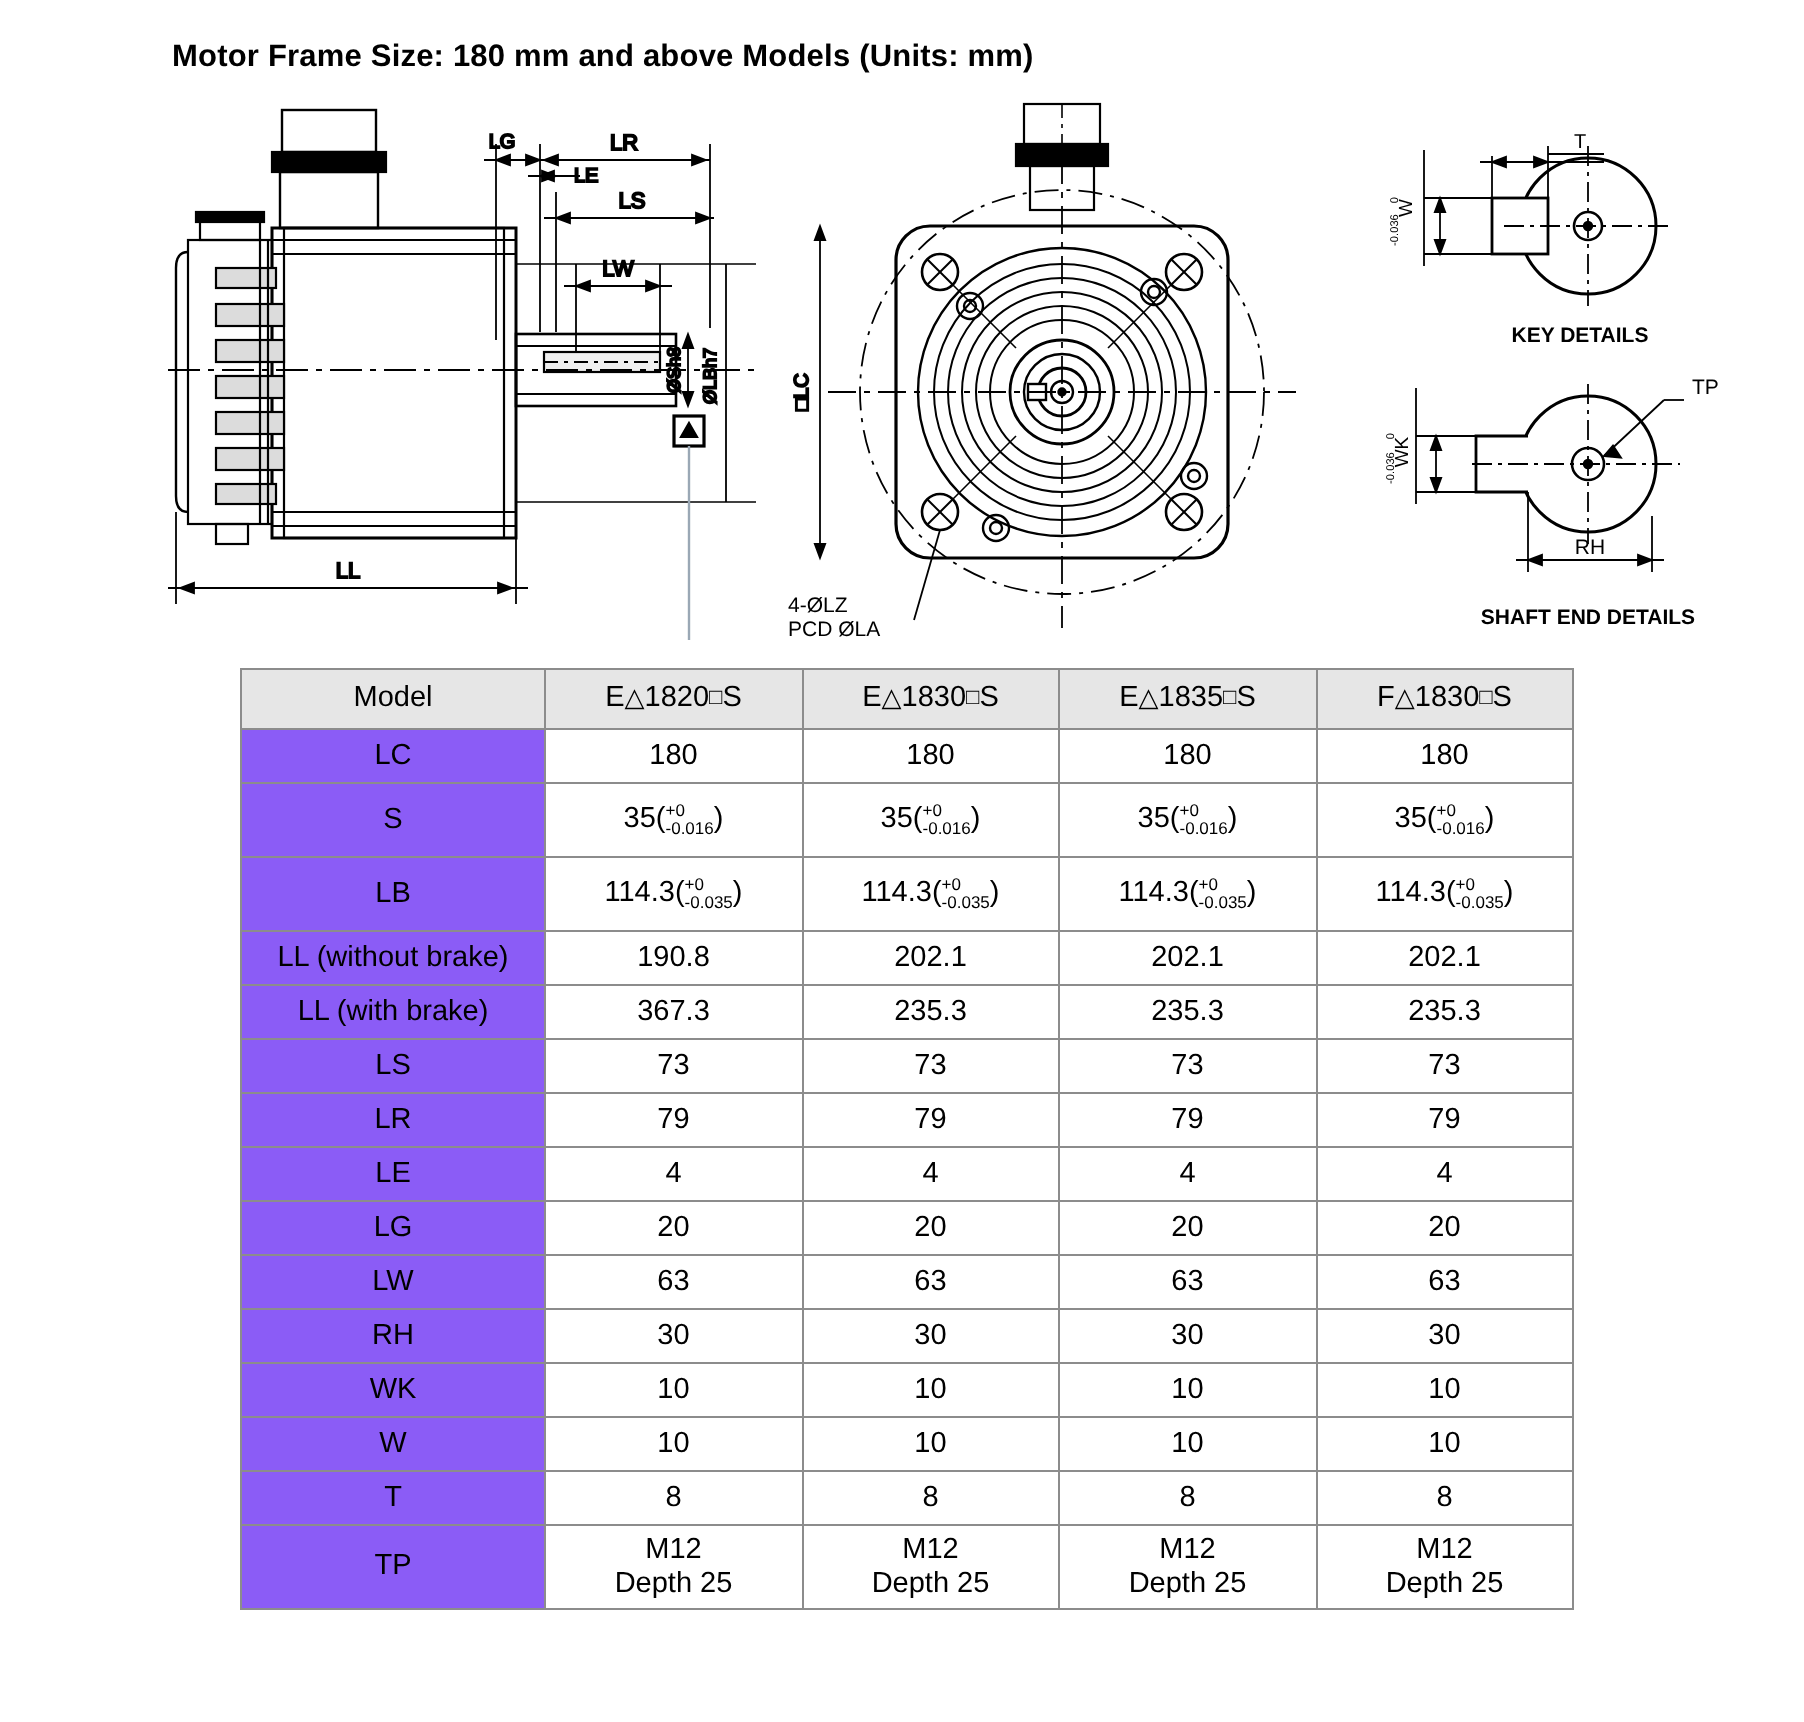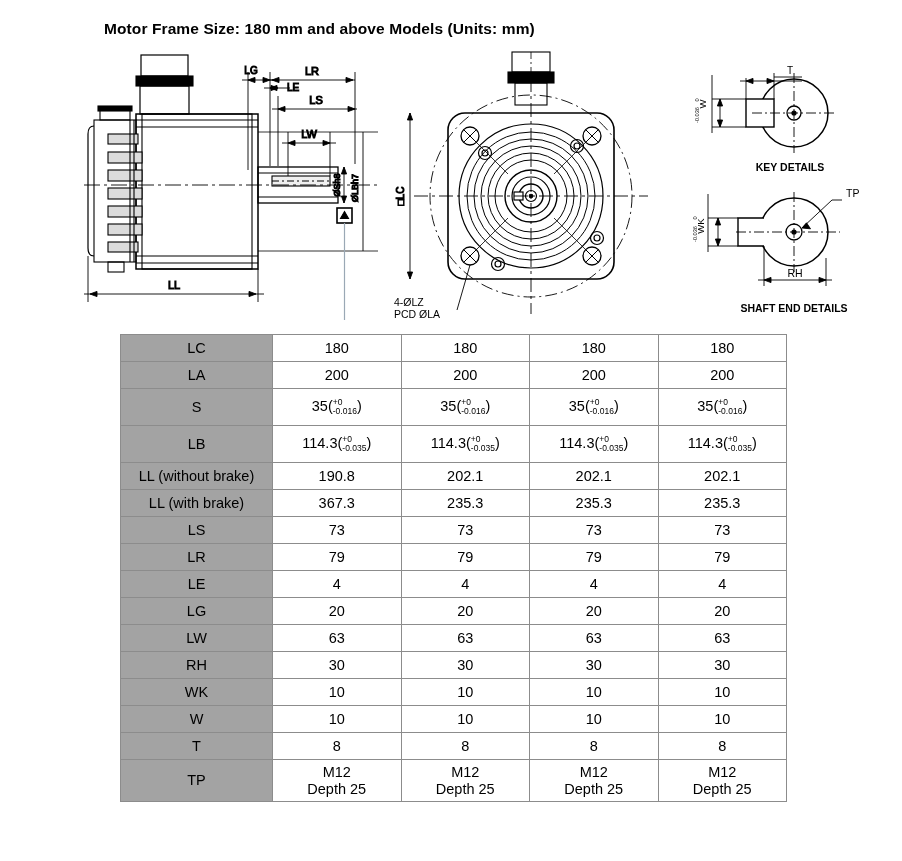--- a/index.html
+++ b/index.html
@@ -14,21 +14,21 @@
   #page {
     position: relative;
     width: 902px;
     height: 861px;
     background: #ffffff;
   }
 
   
   #title {
     position: absolute;
-    left: 104px;
+    left: 86px;
     top: 20px;
     font-size: 15.5px;
     font-weight: bold;
     letter-spacing: 0.1px;
     white-space: nowrap;
   }
 
   
   #drawings {
     position: absolute;
@@ -55,21 +55,21 @@
     border: 1px solid #8c8c8c;
     text-align: center;
     vertical-align: middle;
     font-size: 14.5px;
     height: 27px;
     padding: 1px 2px;
     background: #ffffff;
     line-height: 1.15;
   }
   table.spec td.lbl {
-    background: #a3a3a3;
+    background: #8b5cf6;
     width: 152px;
   }
   table.spec tr.head td {
     background: #e6e6e6;
     height: 30px;
   }
   table.spec tr.tall td { height: 37px; }
   table.spec tr.tp td { height: 42px; }
 
   .tol {
@@ -378,33 +378,33 @@
       <text x="156" y="27" font-size="10.5" text-anchor="start">TP</text>
       <text x="105" y="107" font-size="10.5" text-anchor="middle">RH</text>
       <text x="104" y="142" font-size="10.5" text-anchor="middle" font-weight="bold">SHAFT END DETAILS</text>
     </svg>
 
   </div>
 
   <div id="spec-table-wrap">
     <table class="spec">
       <tbody id="table-body">
+          <tr class="head">
+            <td class="lbl">Model</td>
+            <td>E<span class="tri">△</span>1820<span class="sq">□</span>S</td>
+            <td>E<span class="tri">△</span>1830<span class="sq">□</span>S</td>
+            <td>E<span class="tri">△</span>1835<span class="sq">□</span>S</td>
+            <td>F<span class="tri">△</span>1830<span class="sq">□</span>S</td>
+          </tr>
           <tr>
             <td class="lbl">LC</td>
             <td>180</td>
             <td>180</td>
             <td>180</td>
             <td>180</td>
-          </tr>
-          <tr>
-            <td class="lbl">LA</td>
-            <td>200</td>
-            <td>200</td>
-            <td>200</td>
-            <td>200</td>
           </tr>
           <tr class="tall">
             <td class="lbl">S</td>
             <td><span class="tol">35<span class="paren">(</span><span class="frac">
                   <span>+0</span>
                   <span>-0.016</span>
                 </span><span class="paren">)</span></span></td>
             <td><span class="tol">35<span class="paren">(</span><span class="frac">
                   <span>+0</span>
                   <span>-0.016</span>

